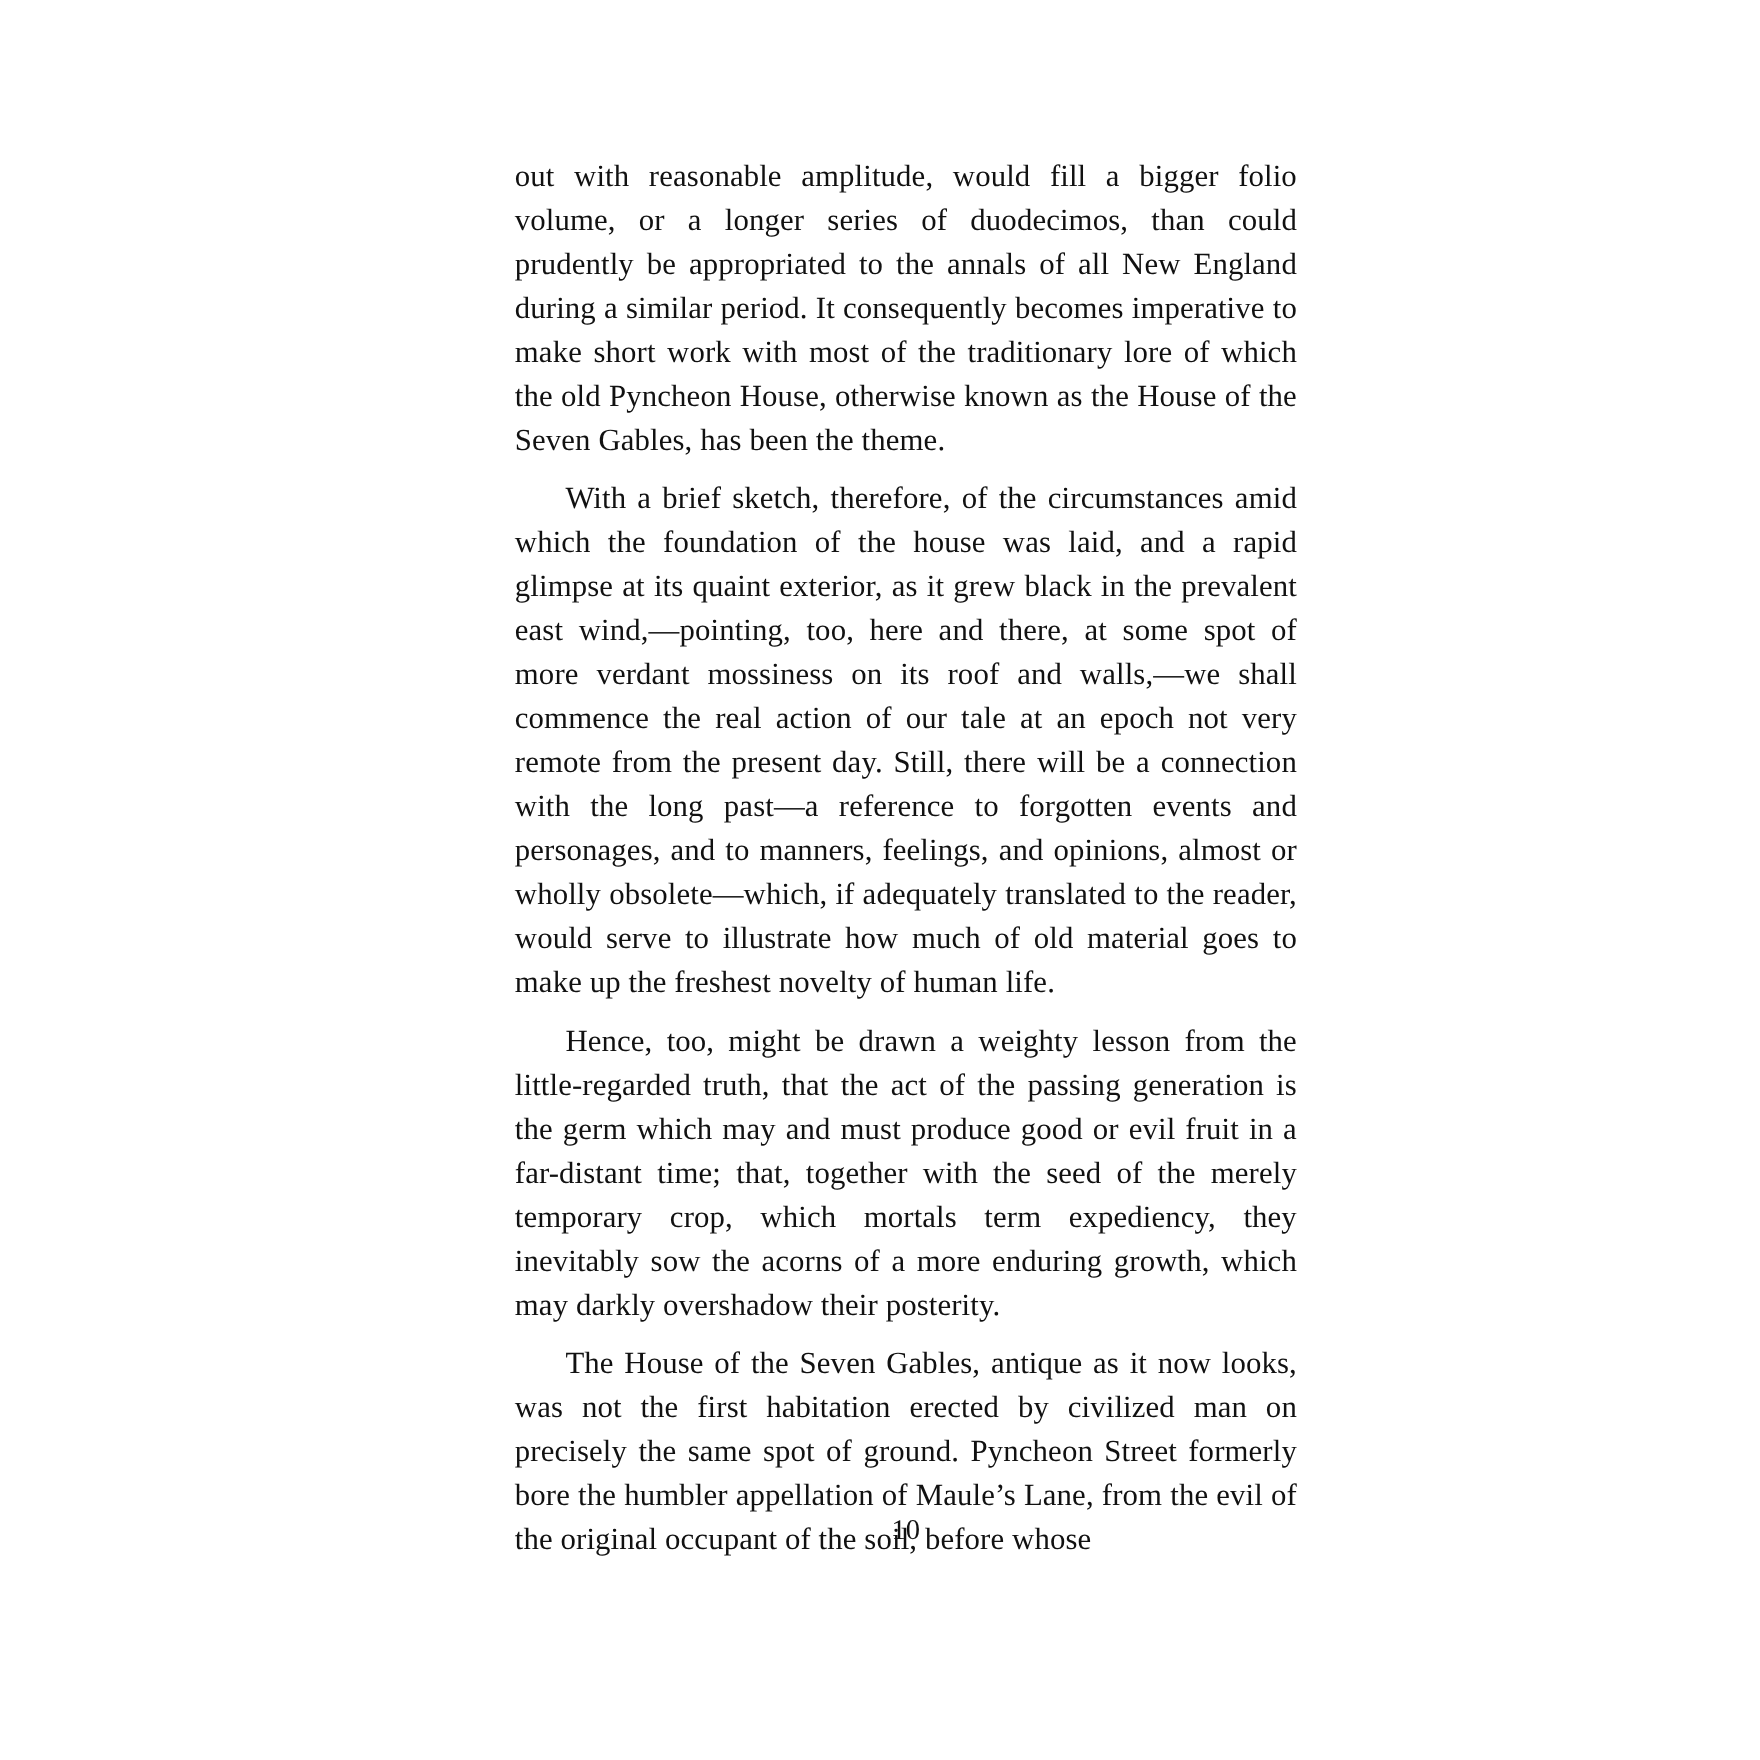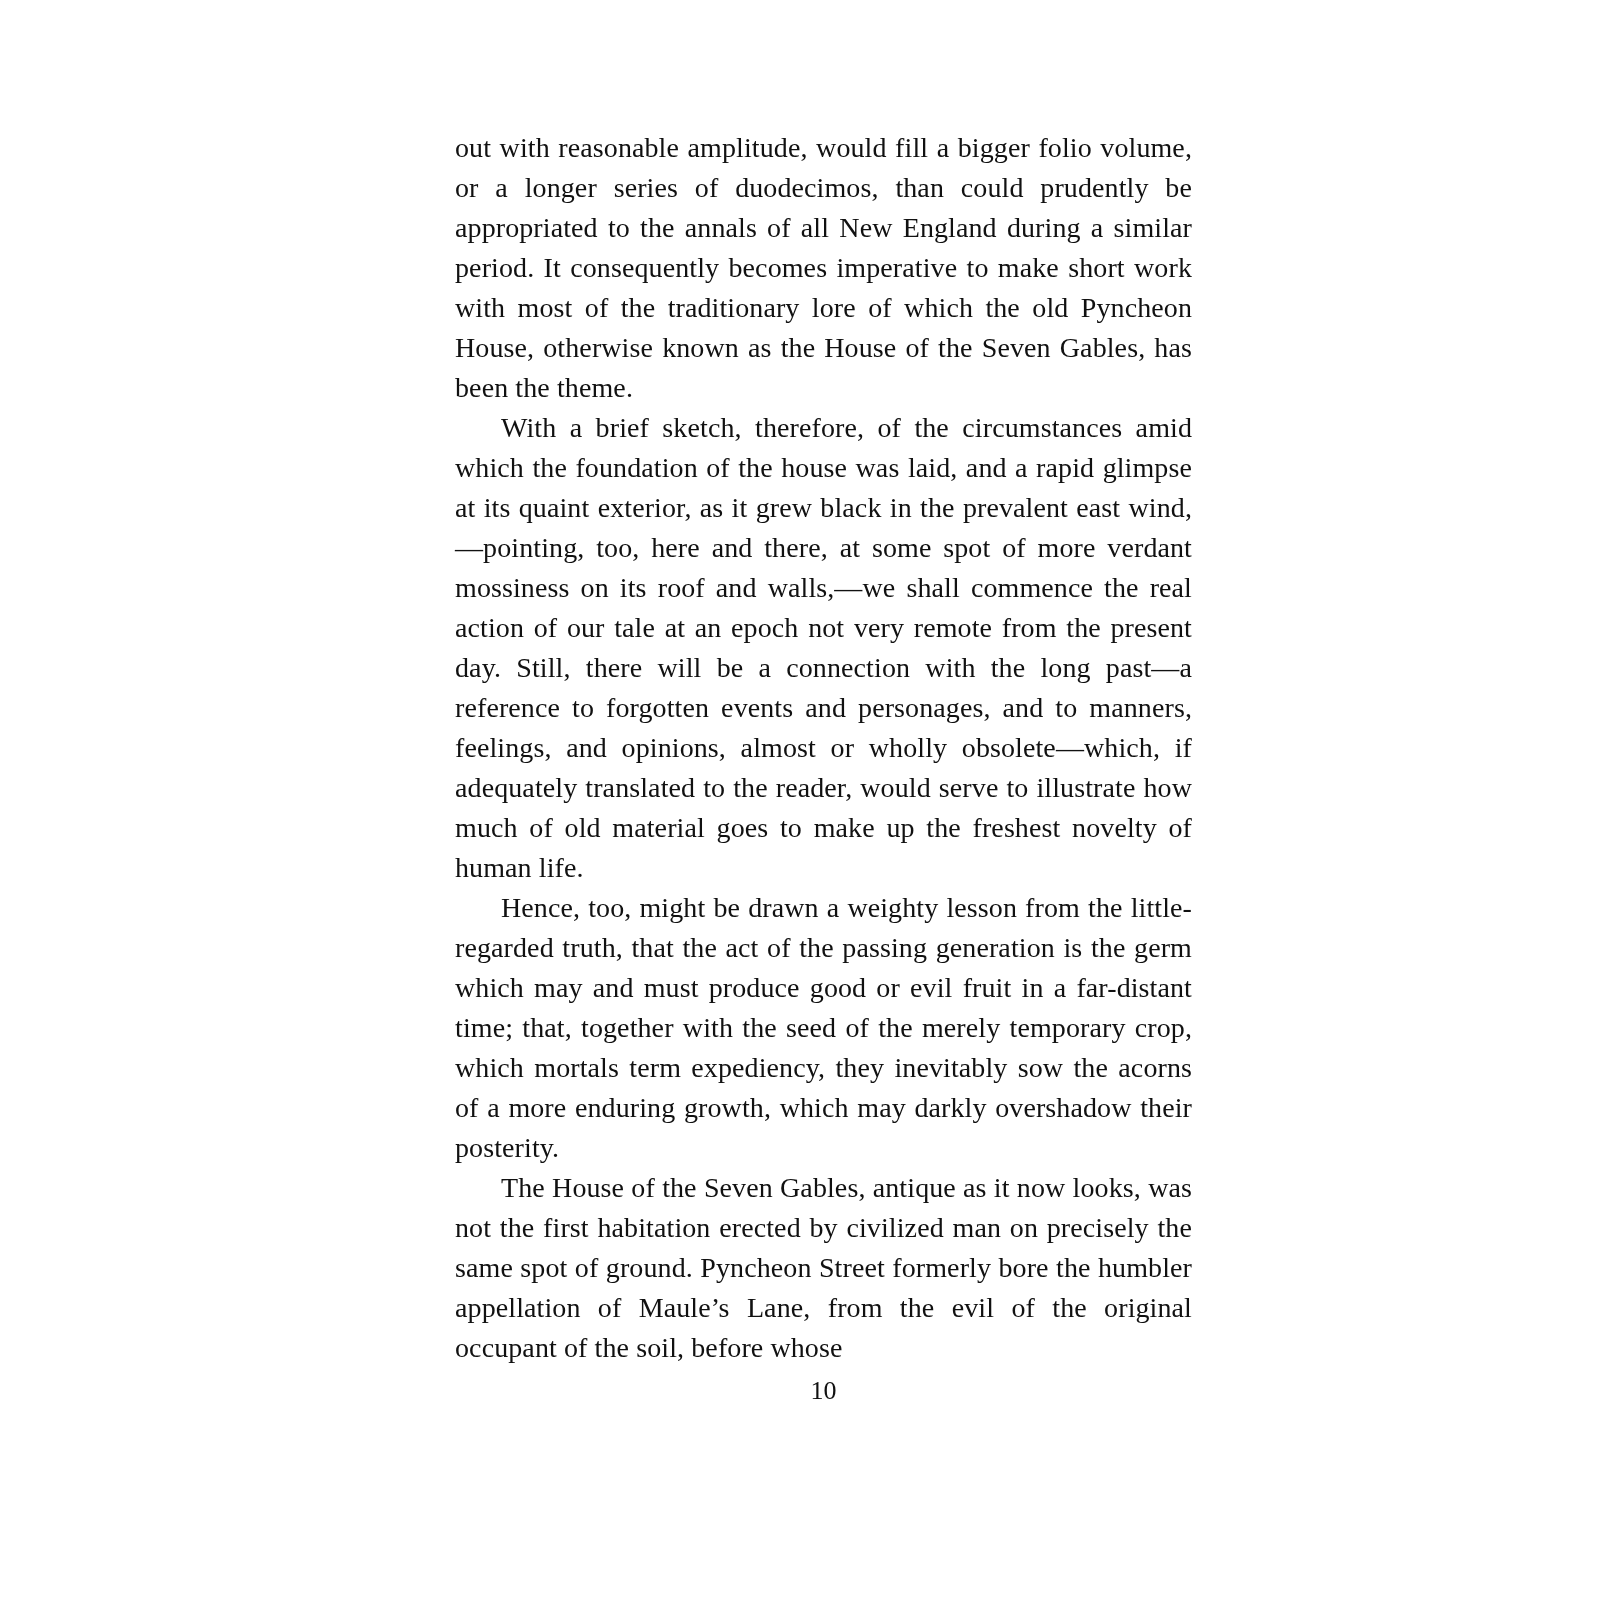--- a/index.html
+++ b/index.html
@@ -27,21 +27,21 @@
     top: 128px;
     left: 455px;
     width: 737px;
     font-size: 28px;
     line-height: 40px;
     text-align: justify;
     text-justify: inter-word;
     letter-spacing: 0.1px;
   }
   .para {
-    margin: 0;
+    margin: 13px;
     padding: 0;
     text-indent: 46px;
   }
   .para.no-indent {
     text-indent: 0;
   }
   .page-number {
     position: absolute;
     top: 1376px;
     left: 455px;

